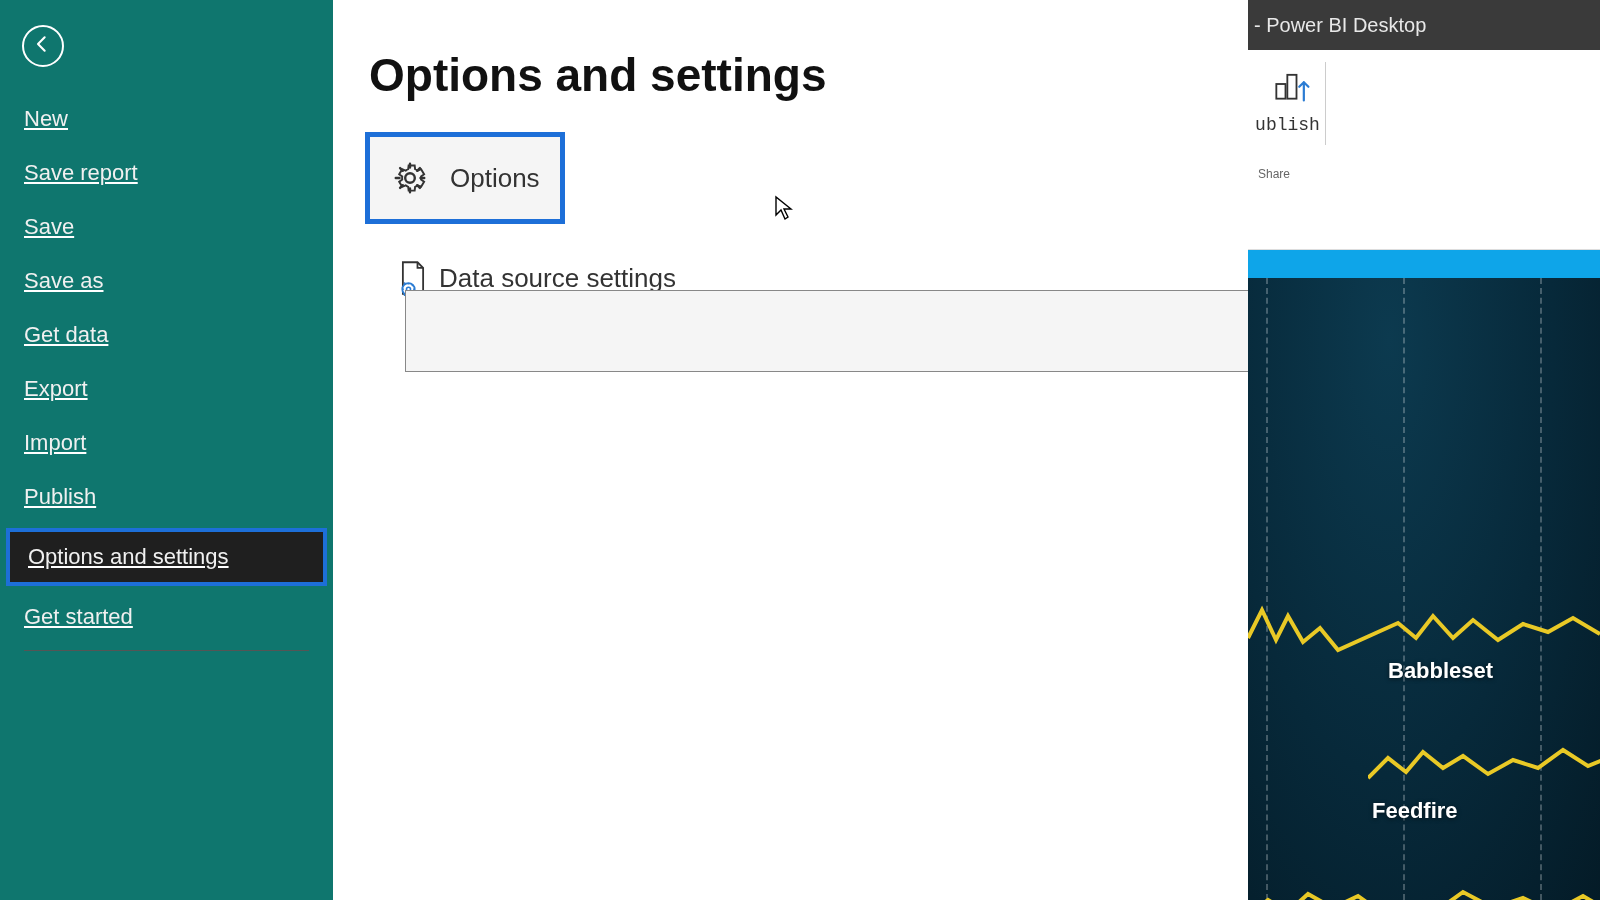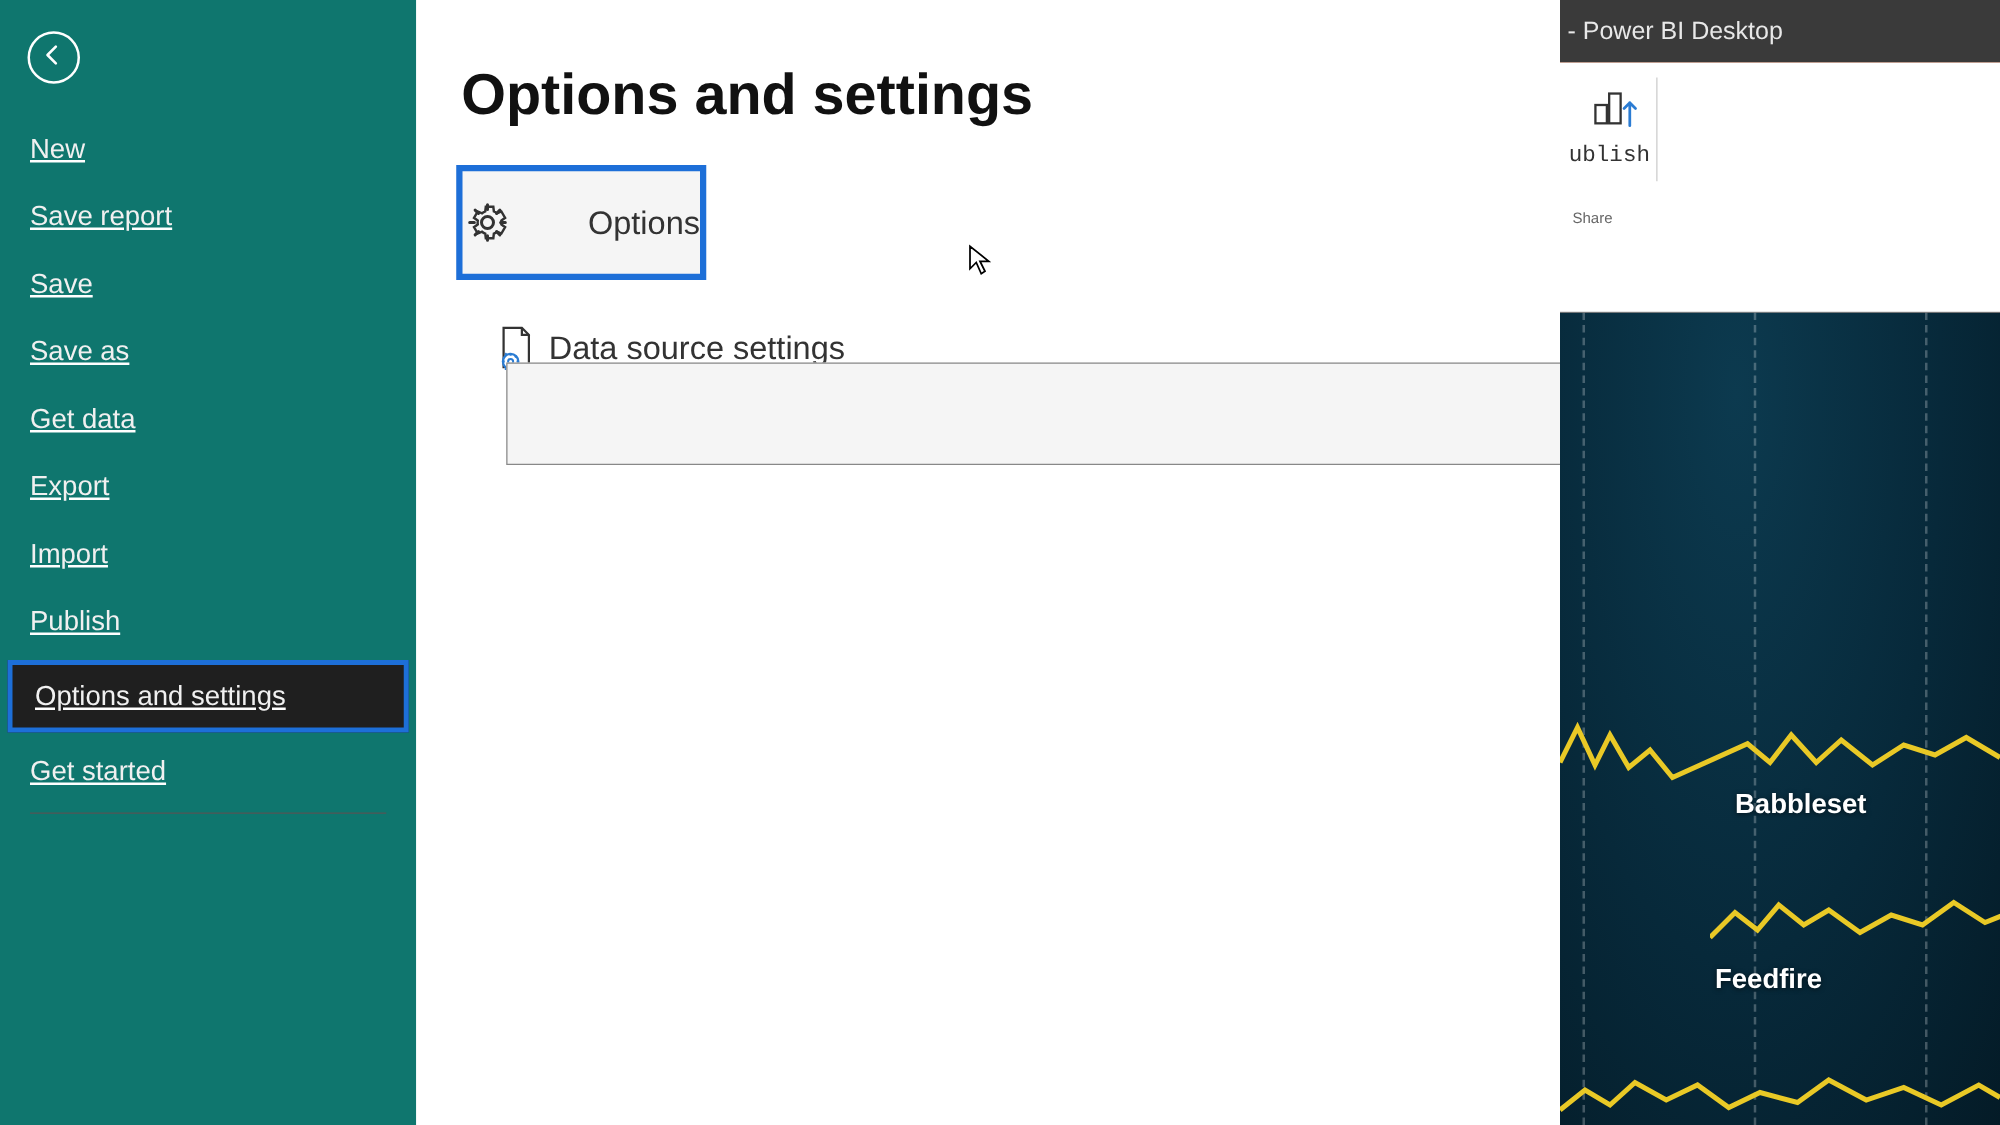--- a/index.html
+++ b/index.html
@@ -69,24 +69,24 @@
   .option-stack { position: relative; }
   .option-front {
     position: relative;
     z-index: 2;
     border: 5px solid #1d6fd8;
     width: 200px;
     height: 92px;
     background: #f5f5f5;
     display: flex;
     align-items: center;
+    padding-left: 20px;
     gap: 20px;
     margin-left: -4px;
     margin-top: -4px;
-    justify-content: space-between;
   }
   .icon-wrap { width: 40px; height: 40px; display:flex; align-items:center; justify-content:center; }
   .icon-wrap svg { width: 36px; height: 36px; }
 
   .row-data {
     display:flex; align-items:center; gap:6px;
     padding: 20px 24px 0 24px;
     font-size: 26px;
     color: #333;
     cursor:pointer;
@@ -99,21 +99,21 @@
     width: 20px; height: 26px;
     z-index: 5;
   }
 
   
   .behind {
     width: 352px;
     flex-shrink: 0;
     display: flex;
     flex-direction: column;
-    background: #c2410c;
+    background: #0ea5e9;
   }
   .titlebar {
     height: 50px;
     background: #3a3a3a;
     color: #e8e8e8;
     display: flex;
     align-items: center;
     padding-left: 6px;
     font-size: 20px;
   }
@@ -132,20 +132,21 @@
     font-family: Liberation Mono, monospace;
   }
   .ribbon-item svg { width: 44px; height: 44px; }
   .ribbon-label { font-size: 18px; color: #333; margin-left:-6px;}
   .ribbon-group { font-size: 12px; color: #666; margin-top: 22px; margin-left: 2px;}
   .report {
     flex: 1;
     background: radial-gradient(ellipse at 40% 10%, #0c3a4f 0%, #07293a 55%, #041b27 100%);
     position: relative;
     overflow: hidden;
+    margin-top: 28px;
   }
   .dashed-v {
     position:absolute; top:0; bottom:0; width:0;
     border-left: 2px dashed rgba(255,255,255,0.25);
   }
   .series-label {
     position: absolute; color: #ffffff; font-weight: 600; font-size: 22px;
     text-shadow: 0 1px 4px rgba(0,0,0,0.6);
   }
   .spark { position:absolute; fill:none; stroke:#e9c926; stroke-width:4; }

